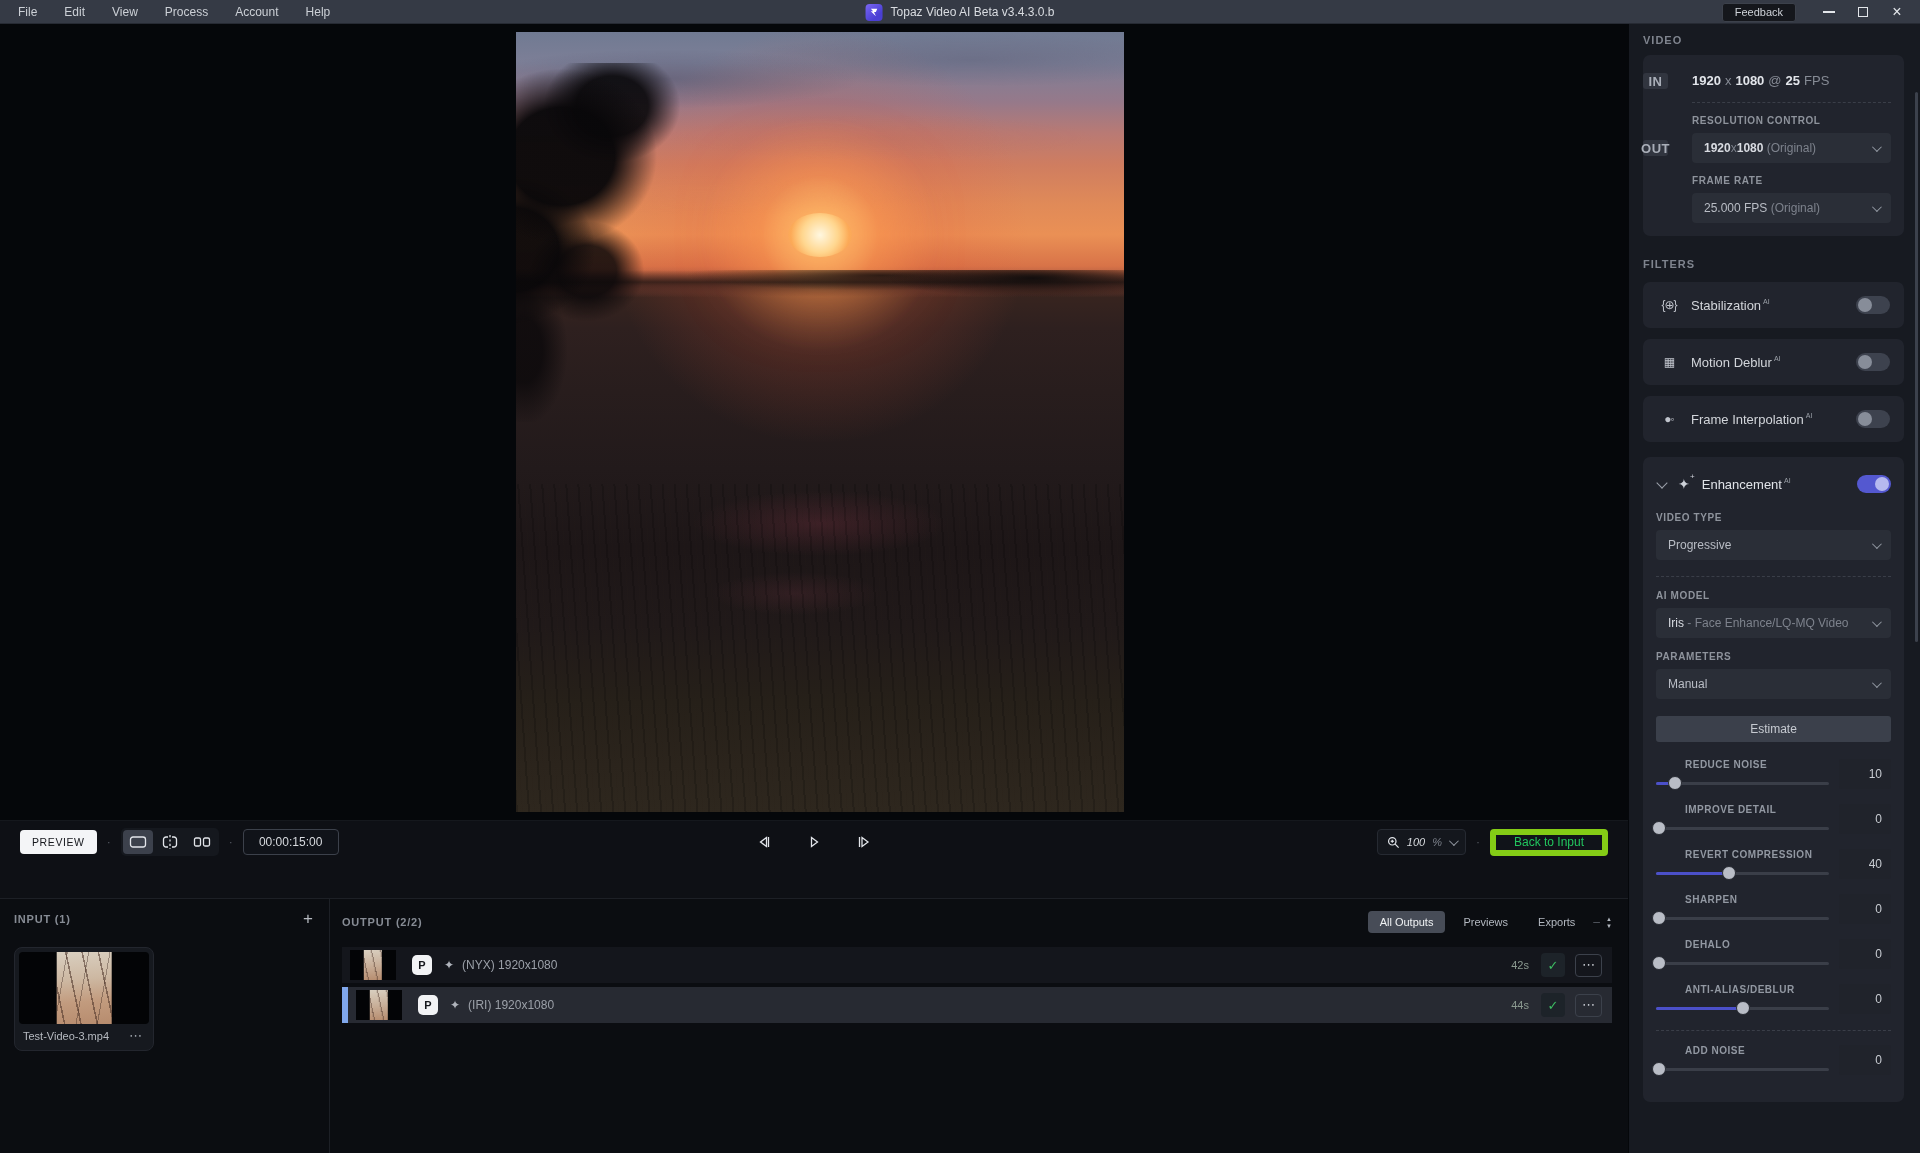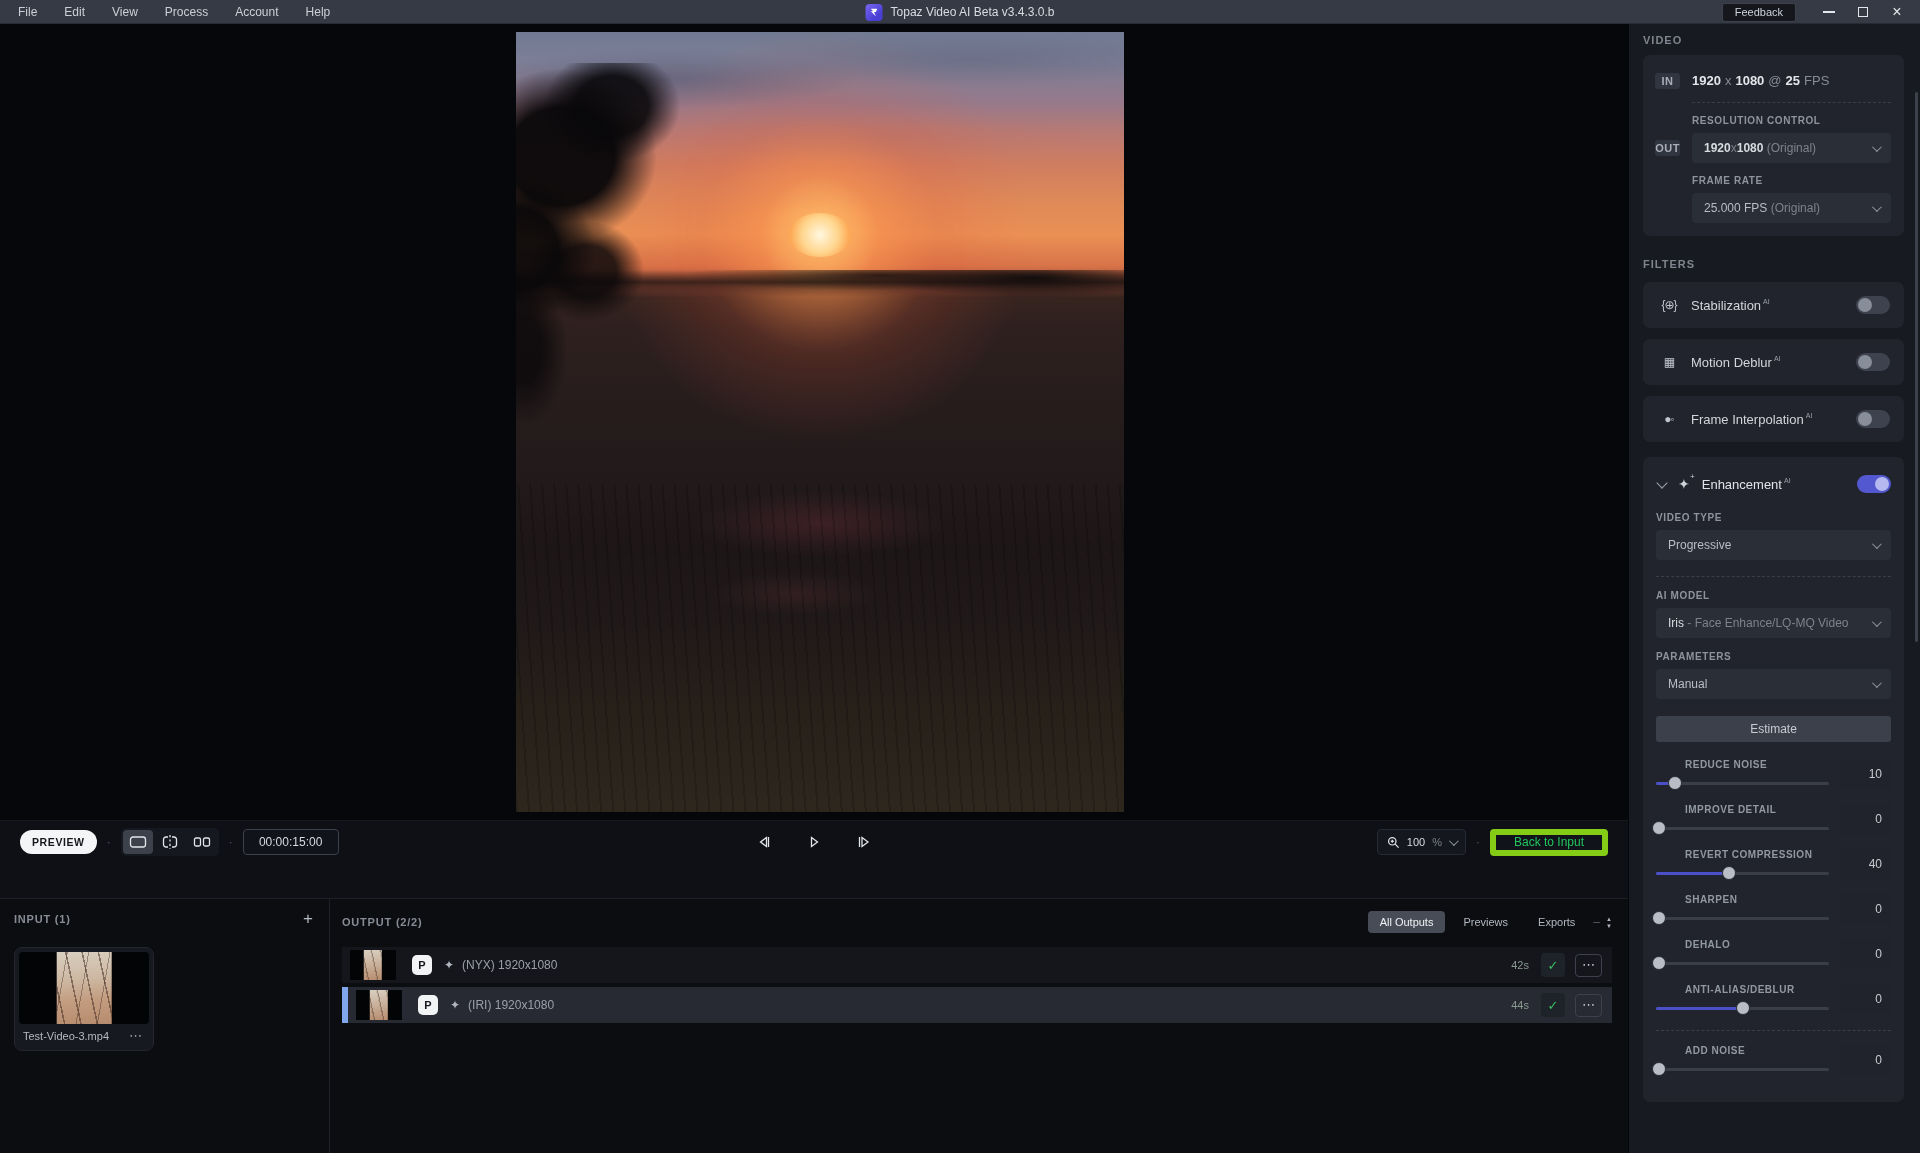--- a/index.html
+++ b/index.html
@@ -64,30 +64,30 @@
   .ruler-row { display:flex; align-items:center; height:36px; padding:0 12px; gap:12px; }
   .tl-time { font-size:11px; color:#82878f; letter-spacing:.3px; white-space:nowrap; }
   .ruler { position:relative; flex:1; height:16px; align-self:center;
     background:
       repeating-linear-gradient(90deg, #494e58 0 1px, transparent 1px 91px),
       repeating-linear-gradient(90deg, #3a3f48 0 1px, transparent 1px 13px);
     background-size:100% 12px, 100% 6px; background-repeat:repeat-x; background-position:0 2px,0 2px; }
   .playhead { position:absolute; top:-4px; left:calc(var(--pct,13%) - 8px); width:16px; height:19px; background:#f2f3f5;
     clip-path:polygon(0 0,100% 0,100% 48%,50% 100%,0 48%); }
   .transport-row { position:relative; display:flex; align-items:center; height:42px; padding:0 20px; }
-  .preview-btn { background:#f4f5f7; color:#15171c; font-weight:bold; font-size:10.5px; letter-spacing:.6px; border-radius:12px; padding:6px 12px; }
+  .preview-btn { background:#f4f5f7; color:#15171c; font-weight:normal; font-size:10.5px; letter-spacing:.6px; border-radius:4px; padding:6px 12px; }
   .dot-sep { color:#565b64; font-size:12px; margin:0 10px; }
   .view-group { display:flex; background:#15181e; border-radius:5px; padding:2px; gap:2px; }
   .view-btn { width:30px; height:24px; display:flex; align-items:center; justify-content:center; border-radius:4px; }
   .view-btn.selected { background:#3c414c; }
   .time-field { border:1px solid #3c414b; border-radius:4px; height:26px; min-width:96px; display:flex; align-items:center; justify-content:center; font-size:12px; color:#d7dade; background:#101319; padding:0 12px; }
   .transport-center { position:absolute; left:50%; transform:translateX(-50%); display:flex; align-items:center; gap:24px; }
   .pb-btn { width:26px; height:26px; display:flex; align-items:center; justify-content:center; }
   .transport-right { margin-left:auto; display:flex; align-items:center; }
-  .zoom-box { display:flex; align-items:center; gap:7px; background:#14171d; border:1px solid #262a32; border-radius:4px; height:26px; padding:0 9px; }
+  .zoom-box { display:flex; align-items:center; gap:7px; background:#14171d; border:1px solid #262a32; border-radius:4px; height:26px; padding:0 9px;font-style:italic; }
   .zoom-val { font-size:11px; color:#d7dade; }
   .zoom-unit { font-size:11px; color:#7d828c; }
   .chev { width:7px; height:7px; border-right:1.5px solid #9096a0; border-bottom:1.5px solid #9096a0; transform:rotate(45deg) translateY(-2px); display:inline-block; }
   .back-btn { border:6px solid #84cc16; border-radius:4px; height:27px; display:flex; align-items:center; padding:0 18px; font-size:12px; color:#22c55e; background:#101319; }
 
   
   .bottom { position:absolute; top:898px; left:0; width:1628px; height:255px; background:#0b0d11; border-top:1px solid #1d2026; display:flex; }
   .input-panel { width:330px; border-right:1px solid #1d2026; padding:14px 14px 0 14px; position:relative; }
   .panel-header { font-size:11px; letter-spacing:.8px; color:#878c95; font-weight:bold; }
   .add-btn { position:absolute; right:16px; top:10px; color:#b7bbc2; font-size:17px; }
@@ -126,21 +126,21 @@
   .row-duration { margin-left:auto; font-size:11px; color:#8b9a90; }
   .row-check { width:24px; height:24px; margin-left:12px; background:#1d2329; border-radius:4px; color:#3dbd62; font-size:13px; display:flex; align-items:center; justify-content:center; }
   .row-menu { width:27px; height:23px; margin-left:10px; border:1px solid #3c414b; border-radius:4px; color:#c3c7ce; font-size:13px; display:flex; align-items:center; justify-content:center; line-height:0; }
 
   
   .sidebar { position:absolute; top:24px; right:0; width:292px; height:1129px; background:#171a21; border-left:1px solid #05070a; padding:10px 16px 0 14px; }
   .scroll-thumb { position:absolute; right:2px; top:68px; width:3px; height:550px; background:#3c414c; border-radius:2px; }
   .side-section-label { font-size:11px; letter-spacing:1px; color:#7f848e; font-weight:bold; }
   .card { background:#21242d; border-radius:7px; }
   .video-card { position:relative; margin-top:9px; padding:13px 13px 13px 13px; }
-  .io-badge { position:absolute; left:12px; width:25px; height:16px; background:#31353f; border-radius:3px; font-size:11px; font-weight:bold; letter-spacing:.5px; color:#a9aeb8; display:flex; align-items:center; justify-content:center; }
+  .io-badge { position:absolute; left:0; width:25px; height:16px; background:#31353f; border-radius:3px; font-size:13px; font-weight:bold; letter-spacing:.5px; color:#a9aeb8; display:flex; align-items:center; justify-content:center; }
   .badge-in { top:18px; } .badge-out { top:85px; }
   .vc-indent { margin-left:36px; }
   .in-line { font-size:13px; height:24px; display:flex; align-items:center; gap:4px; }
   .b-strong { color:#e2e5ea; font-weight:bold; } .b-dim { color:#868b95; }
   .dash-div { border-top:1px dashed #3a3e48; margin:10px 0 12px 0; }
   .ctl-label { font-size:10px; letter-spacing:.6px; color:#8e939c; font-weight:bold; }
   .dropdown { margin-top:7px; height:30px; background:#2a2e37; border-radius:4px; display:flex; align-items:center; padding:0 12px; font-size:12px; color:#b9bdc5; }
   .dropdown .chev { margin-left:auto; }
   .dd-strong { color:#d8dbe1; font-weight:bold; } .dd-dim { color:#7d828c; }
   .gap12 { margin-top:12px; }

